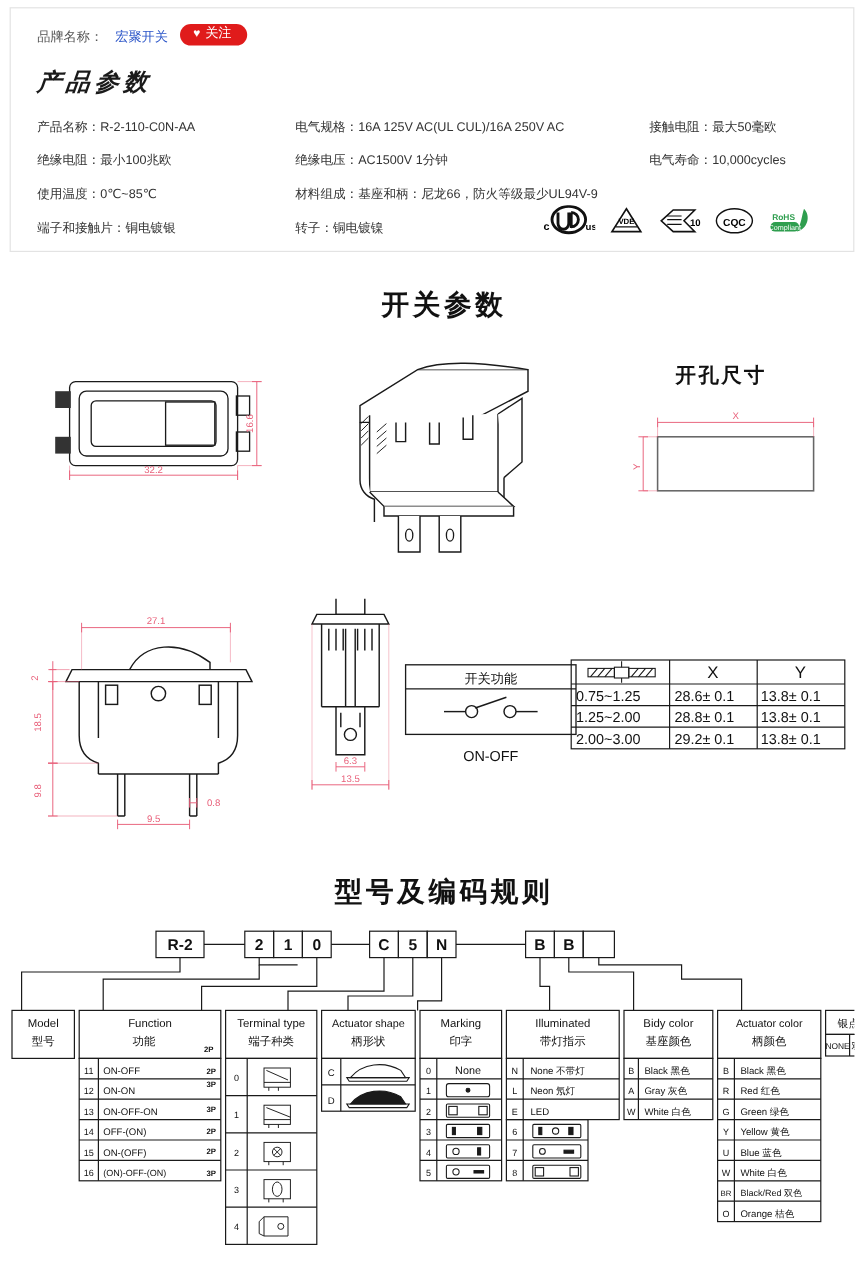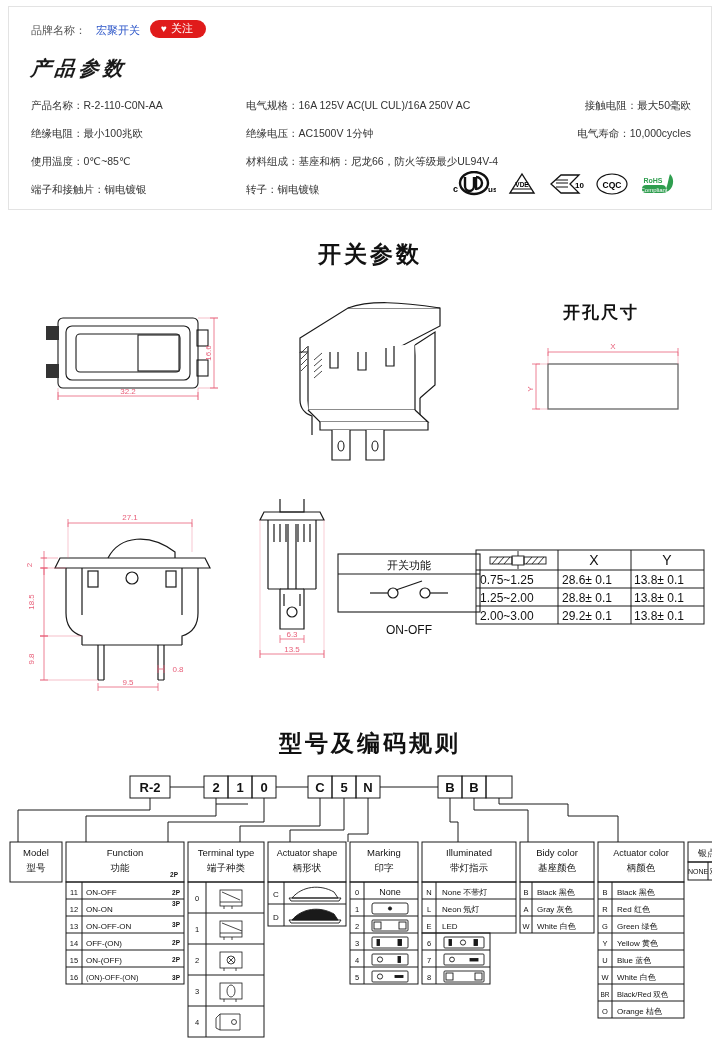--- a/index.html
+++ b/index.html
@@ -32,21 +32,21 @@
     position:absolute; left:22px; top:48px;
     font-family:"DejaVu Serif",serif; font-style:italic; font-weight:bold;
     font-size:20px; letter-spacing:4px; color:#1a1a1a;
     transform:skewX(-6deg);
   }
 
   .spec-grid { position:absolute; left:22px; top:92px; width:665px; }
   .spec-row { display:flex; margin-bottom:14px; font-size:10.5px; color:#333; }
   .c1 { width:215px; }
   .c2 { width:295px; }
-  .c3 { width:150px;text-align:right; }
+  .c3 { width:150px; }
 
   .certs { position:absolute; left:443px; top:163px; display:flex; align-items:center; gap:11px; }
   .cert { height:27px; display:flex; align-items:center; }
 
   
   .big-heading {
     position:absolute; width:100%; text-align:center;
     font-size:23px; font-weight:bold; color:#111; letter-spacing:3px;
     font-family:"DejaVu Sans",sans-serif;
     margin-left:10px;
@@ -95,21 +95,21 @@
       <div class="c2">电气规格：16A  125V  AC(UL CUL)/16A 250V  AC</div>
       <div class="c3">接触电阻：最大50毫欧</div>
     </div>
     <div class="spec-row">
       <div class="c1">绝缘电阻：最小100兆欧</div>
       <div class="c2">绝缘电压：AC1500V 1分钟</div>
       <div class="c3">电气寿命：10,000cycles</div>
     </div>
     <div class="spec-row">
       <div class="c1">使用温度：0℃~85℃</div>
-      <div class="c2">材料组成：基座和柄：尼龙66，防火等级最少UL94V-4</div>
+      <div class="c2">材料组成：基座和柄：尼龙66，防火等级最少UL94V-9</div>
       <div class="c3"></div>
     </div>
     <div class="spec-row">
       <div class="c1">端子和接触片：铜电镀银</div>
       <div class="c2">转子：铜电镀镍</div>
       <div class="c3"></div>
     </div>
   </div>
 
   <div class="certs">

